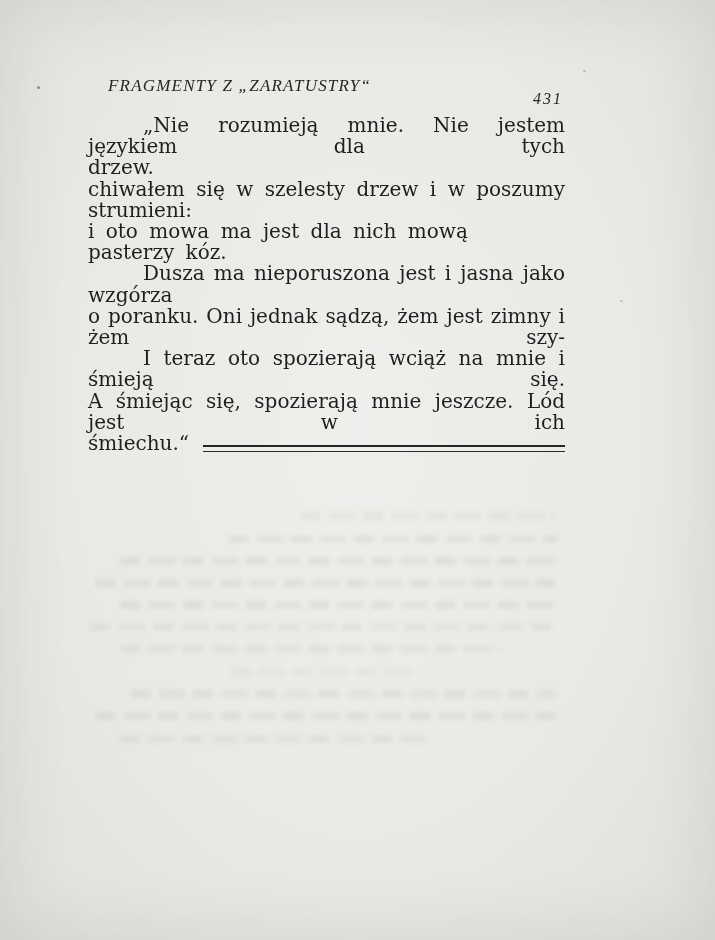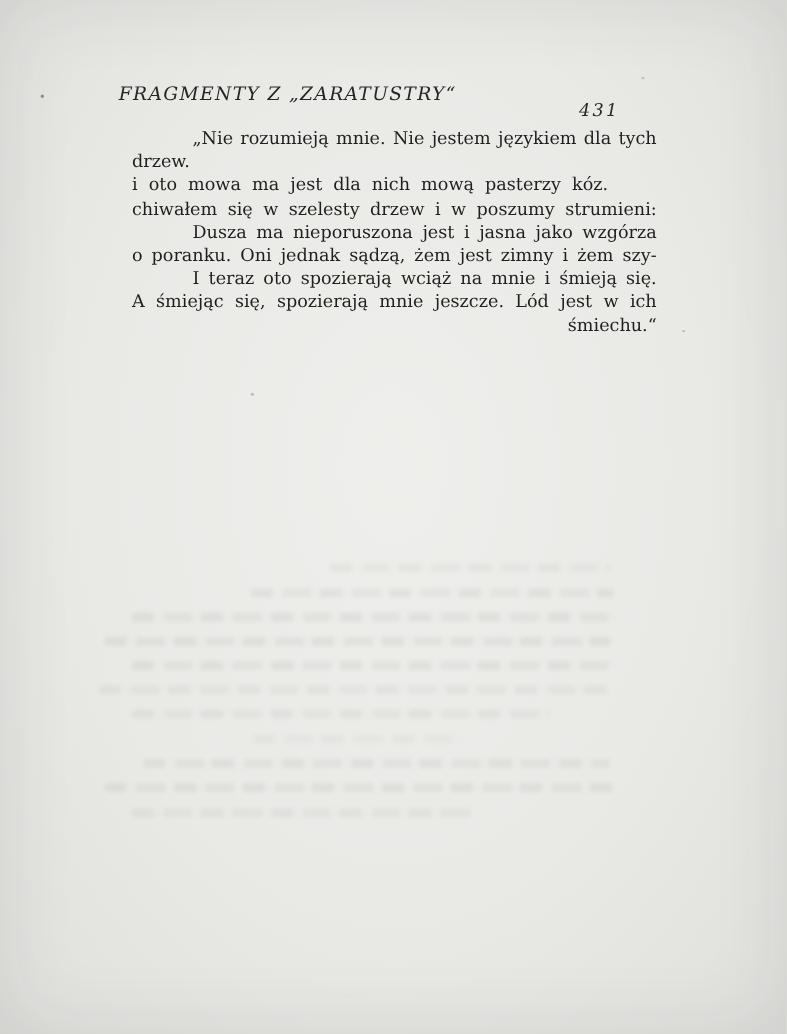--- a/index.html
+++ b/index.html
@@ -21,60 +21,59 @@
   .header {
     position: absolute;
     top: 76px;
     left: 88px;
     width: 477px;
     height: 22px;
     font-style: italic;
     font-size: 17px;
     letter-spacing: 1.2px;
     color: #262626;
+    font-family: Liberation Serif, serif;
   }
   .running-title {
     position: absolute;
     left: 20px;
     top: 0;
     white-space: nowrap;
   }
   .page-number {
     position: absolute;
     right: 2px;
     top: 2px;
     font-size: 16px;
     letter-spacing: 2px;
     margin-top: 12px;
   }
   .body-text {
     position: absolute;
     top: 115px;
     left: 88px;
     width: 477px;
-    font-size: 16px;
+    font-size: 20px;
     line-height: 21.2px;
     color: #1f1f1f;
-    margin-left: 32px;
   }
   .line {
     text-align: left;
     white-space: normal;
   }
   .just {
     text-align: justify;
     text-align-last: justify;
     text-justify: inter-word;
   }
   .indent { text-indent: 55px; }
   .wide { word-spacing: 5px; }
   .line-with-rule {
     display: flex;
-    align-items: flex-end;
-    flex-direction: column;
+    align-items: center;
   }
   .line-with-rule .line-text { flex: 0 0 auto; }
   .end-rule {
     flex: 1 1 auto;
     height: 4px;
     margin-left: 14px;
     margin-top: 9px;
     border-top: 2.5px solid #262626;
     border-bottom: 1.5px solid #2c2c2c;
   }
@@ -104,22 +103,22 @@
 <div class="page">
 
   <div class="header">
     <span class="running-title">FRAGMENTY Z „ZARATUSTRY“</span>
     <span class="page-number">431</span>
   </div>
 
   <div class="body-text">
     <div class="line just indent">„Nie rozumieją mnie. Nie jestem językiem dla tych</div>
     <div class="line">drzew.</div>
+    <div class="line just">chiwałem się w szelesty drzew i w poszumy strumieni:</div>
     <div class="line wide">i oto mowa ma jest dla nich mową pasterzy kóz.</div>
-    <div class="line just">chiwałem się w szelesty drzew i w poszumy strumieni:</div>
     <div class="line just indent">Dusza ma nieporuszona jest i jasna jako wzgórza</div>
     <div class="line just">o poranku. Oni jednak sądzą, żem jest zimny i żem szy-</div>
     <div class="line just indent">I teraz oto spozierają wciąż na mnie i śmieją się.</div>
     <div class="line just">A śmiejąc się, spozierają mnie jeszcze. Lód jest w ich</div>
     <div class="line line-with-rule">
       <span class="line-text">śmiechu.“</span>
       <span class="end-rule"></span>
     </div>
   </div>
 

